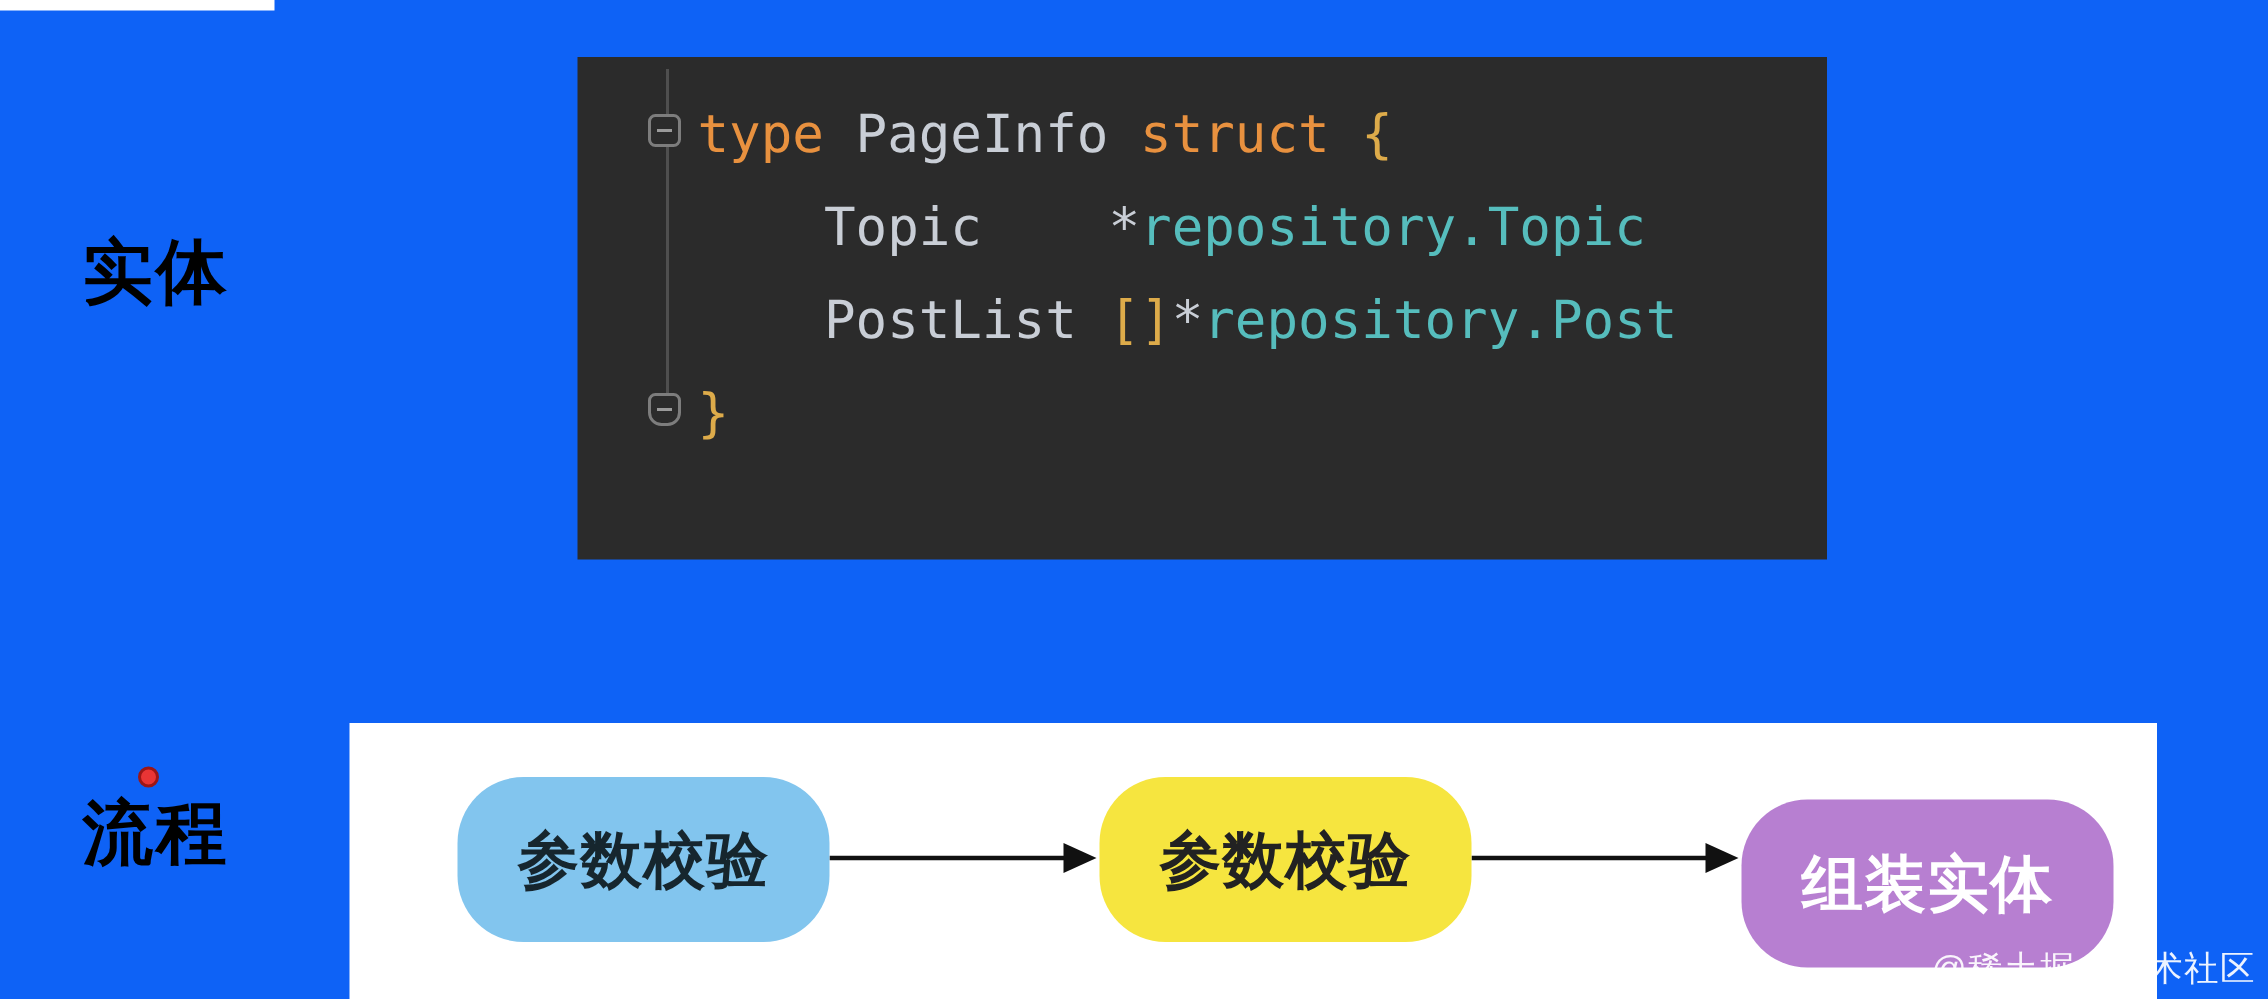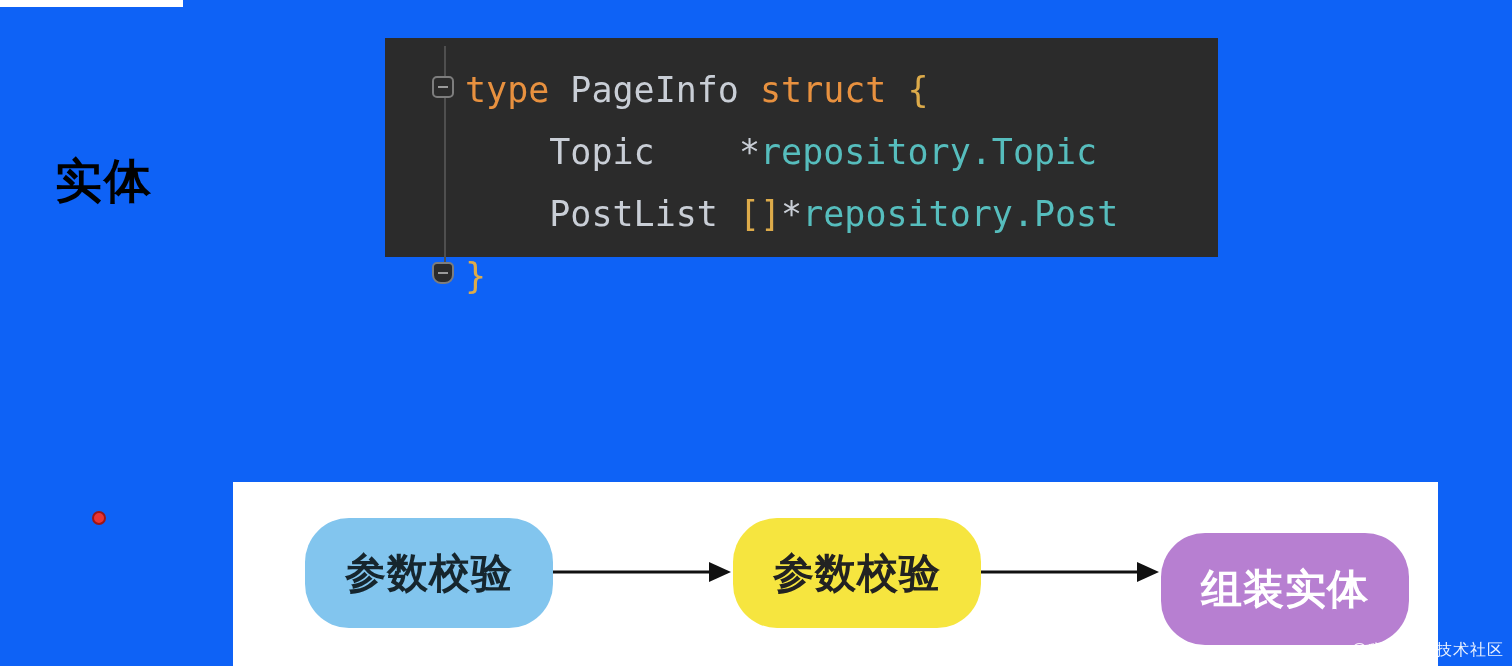--- a/index.html
+++ b/index.html
@@ -26,21 +26,21 @@
     left:92px;top:511px;
     width:10px;height:10px;
     border-radius:50%;
     background:#e93535;
     border:2px solid #9c1616;
   }
   
   .code-panel{
     position:absolute;
     left:385px;top:38px;
-    width:833px;height:219px;
+    width:833px;height:335px;
   }
   .gutter-line{
     position:absolute;
     left:59px;top:8px;
     width:2px;height:232px;
     background:#4f4f4f;
   }
   .fold{
     position:absolute;
     left:47px;
@@ -84,21 +84,21 @@
   .step-3{left:928px;top:31px;height:112px;margin-top:20px;}
   .arrow{
     position:absolute;top:76px;
     width:180px;height:28px;
   }
   .arrow-1{left:320px;}
   .arrow-2{left:748px;}
   .watermark{
     position:absolute;
     right:8px;bottom:5px;
-    font-size:16px;
+    font-size:23px;
     color:rgba(255,255,255,0.92);
     letter-spacing:1px;
   }
 </style>
 </head>
 <body>
 
 <div class="page" style="background: rgb(14, 98, 246);">
 
   <div class="top-sliver"></div>
@@ -110,20 +110,21 @@
     <div class="fold fold-top">
       <span class="fold-minus"></span>
     </div>
     <div class="fold fold-bottom">
       <span class="fold-minus"></span>
     </div>
     <pre class="code" id="code-lines"><div><span style="color: rgb(232, 145, 63);">type </span><span style="color: rgb(201, 206, 214);">PageInfo </span><span style="color: rgb(232, 145, 63);">struct </span><span style="color: rgb(221, 171, 74);">{</span></div><div><span style="color: rgb(201, 206, 214);">    Topic    </span><span style="color: rgb(201, 206, 214);">*</span><span style="color: rgb(86, 189, 189);">repository.Topic</span></div><div><span style="color: rgb(201, 206, 214);">    PostList </span><span style="color: rgb(221, 171, 74);">[]</span><span style="color: rgb(201, 206, 214);">*</span><span style="color: rgb(86, 189, 189);">repository.Post</span></div><div><span style="color: rgb(221, 171, 74);">}</span></div></pre>
   </div>
 
   <span class="red-dot"></span>
+  <div class="section-label flow-label">流程</div>
 
   <div class="flow-panel" id="flow-panel" style="background: rgb(255, 255, 255);">
     <div class="step step-1" style="background: rgb(130, 197, 238); color: rgb(22, 38, 46);">
       <span>参数校验</span>
     </div>
     <svg class="arrow arrow-1" viewBox="0 0 180 28">
       <line x1="0" y1="14" x2="158" y2="14" stroke-width="3" class="arrow-stroke" stroke="#111111"></line>
       <polygon points="156,4 178,14 156,24" class="arrow-fill" fill="#111111"></polygon>
     </svg>
     <div class="step step-2" style="background: rgb(246, 229, 63); color: rgb(34, 34, 34);">

